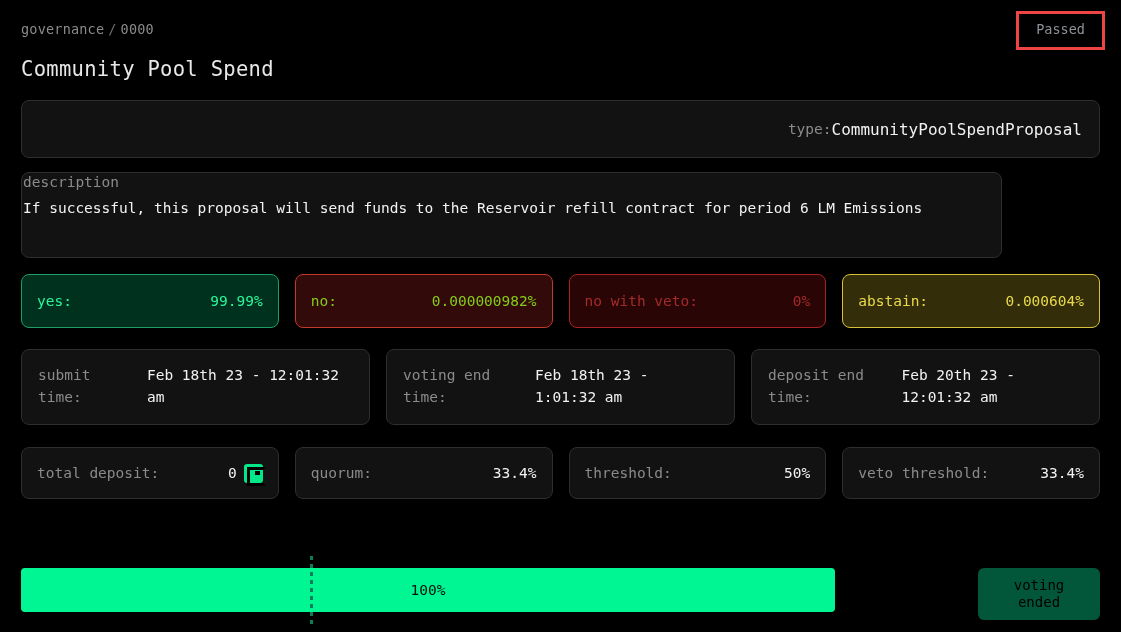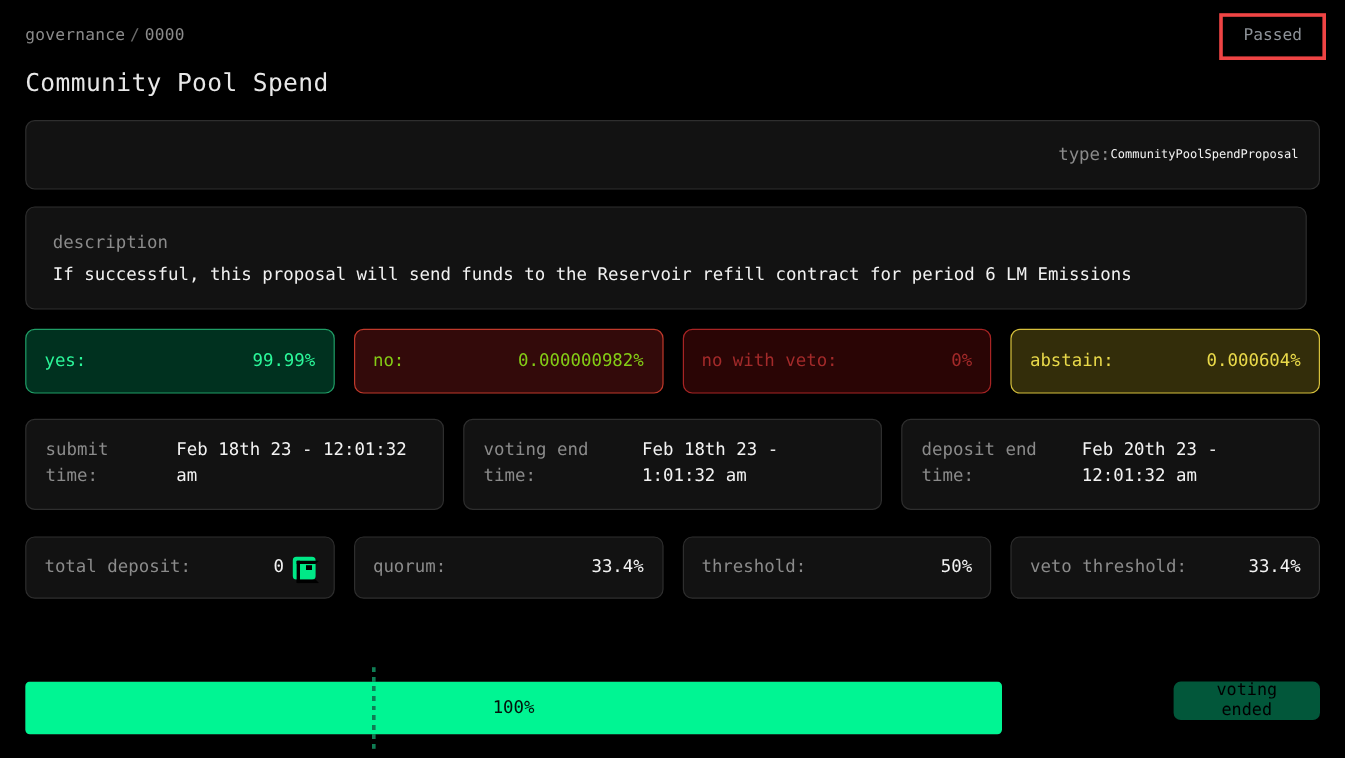--- a/index.html
+++ b/index.html
@@ -40,27 +40,27 @@
   }
 
   
   .type-card {
     position: absolute; left: 21px; top: 100px;
     width: 1079px; height: 58px;
     display: flex; align-items: center; justify-content: flex-end;
     padding: 0 17px;
   }
   .type-label { font-size: 14.5px; color: #8b8b8b; }
-  .type-value { font-size: 10px; color: #f2f2f2; }
+  .type-value { font-size: 16px; color: #f2f2f2; }
 
   
   .desc-card {
     position: absolute; left: 21px; top: 172px;
-    width: 1068px; height: 86px;
-    padding: 22px;
+    width: 981px; height: 86px;
+    padding: 1px;
   }
   .desc-label { font-size: 14.5px; color: #8b8b8b; margin-bottom: 8px; }
   .desc-text  { font-size: 14.5px; color: #f2f2f2; line-height: 1.45; }
 
   
   .tally-row {
     position: absolute; left: 21px; top: 274px;
     width: 1079px; display: flex; gap: 16px;
   }
   .tally {
@@ -127,21 +127,21 @@
   }
   .progress-text { font-size: 14.5px; color: #05120c; }
   .quorum-marker {
     position: absolute; top: -12px; height: 68px; width: 3px;
     background: repeating-linear-gradient(
       to bottom, #0f7d54 0 4px, transparent 4px 8px);
   }
 
   .vote-btn {
     position: absolute; right: 21px; top: 568px;
-    width: 122px; height: 32px; border-radius: 6px;
+    width: 122px; height: 52px; border-radius: 6px;
     background: #02573a; color: #000; border: none;
     font-family: inherit; font-size: 14px; line-height: 1.25;
     display: flex; align-items: center; justify-content: center; text-align: center;
     cursor: pointer;
   }
 </style>
 </head>
 <body>
 
 <div class="page">

